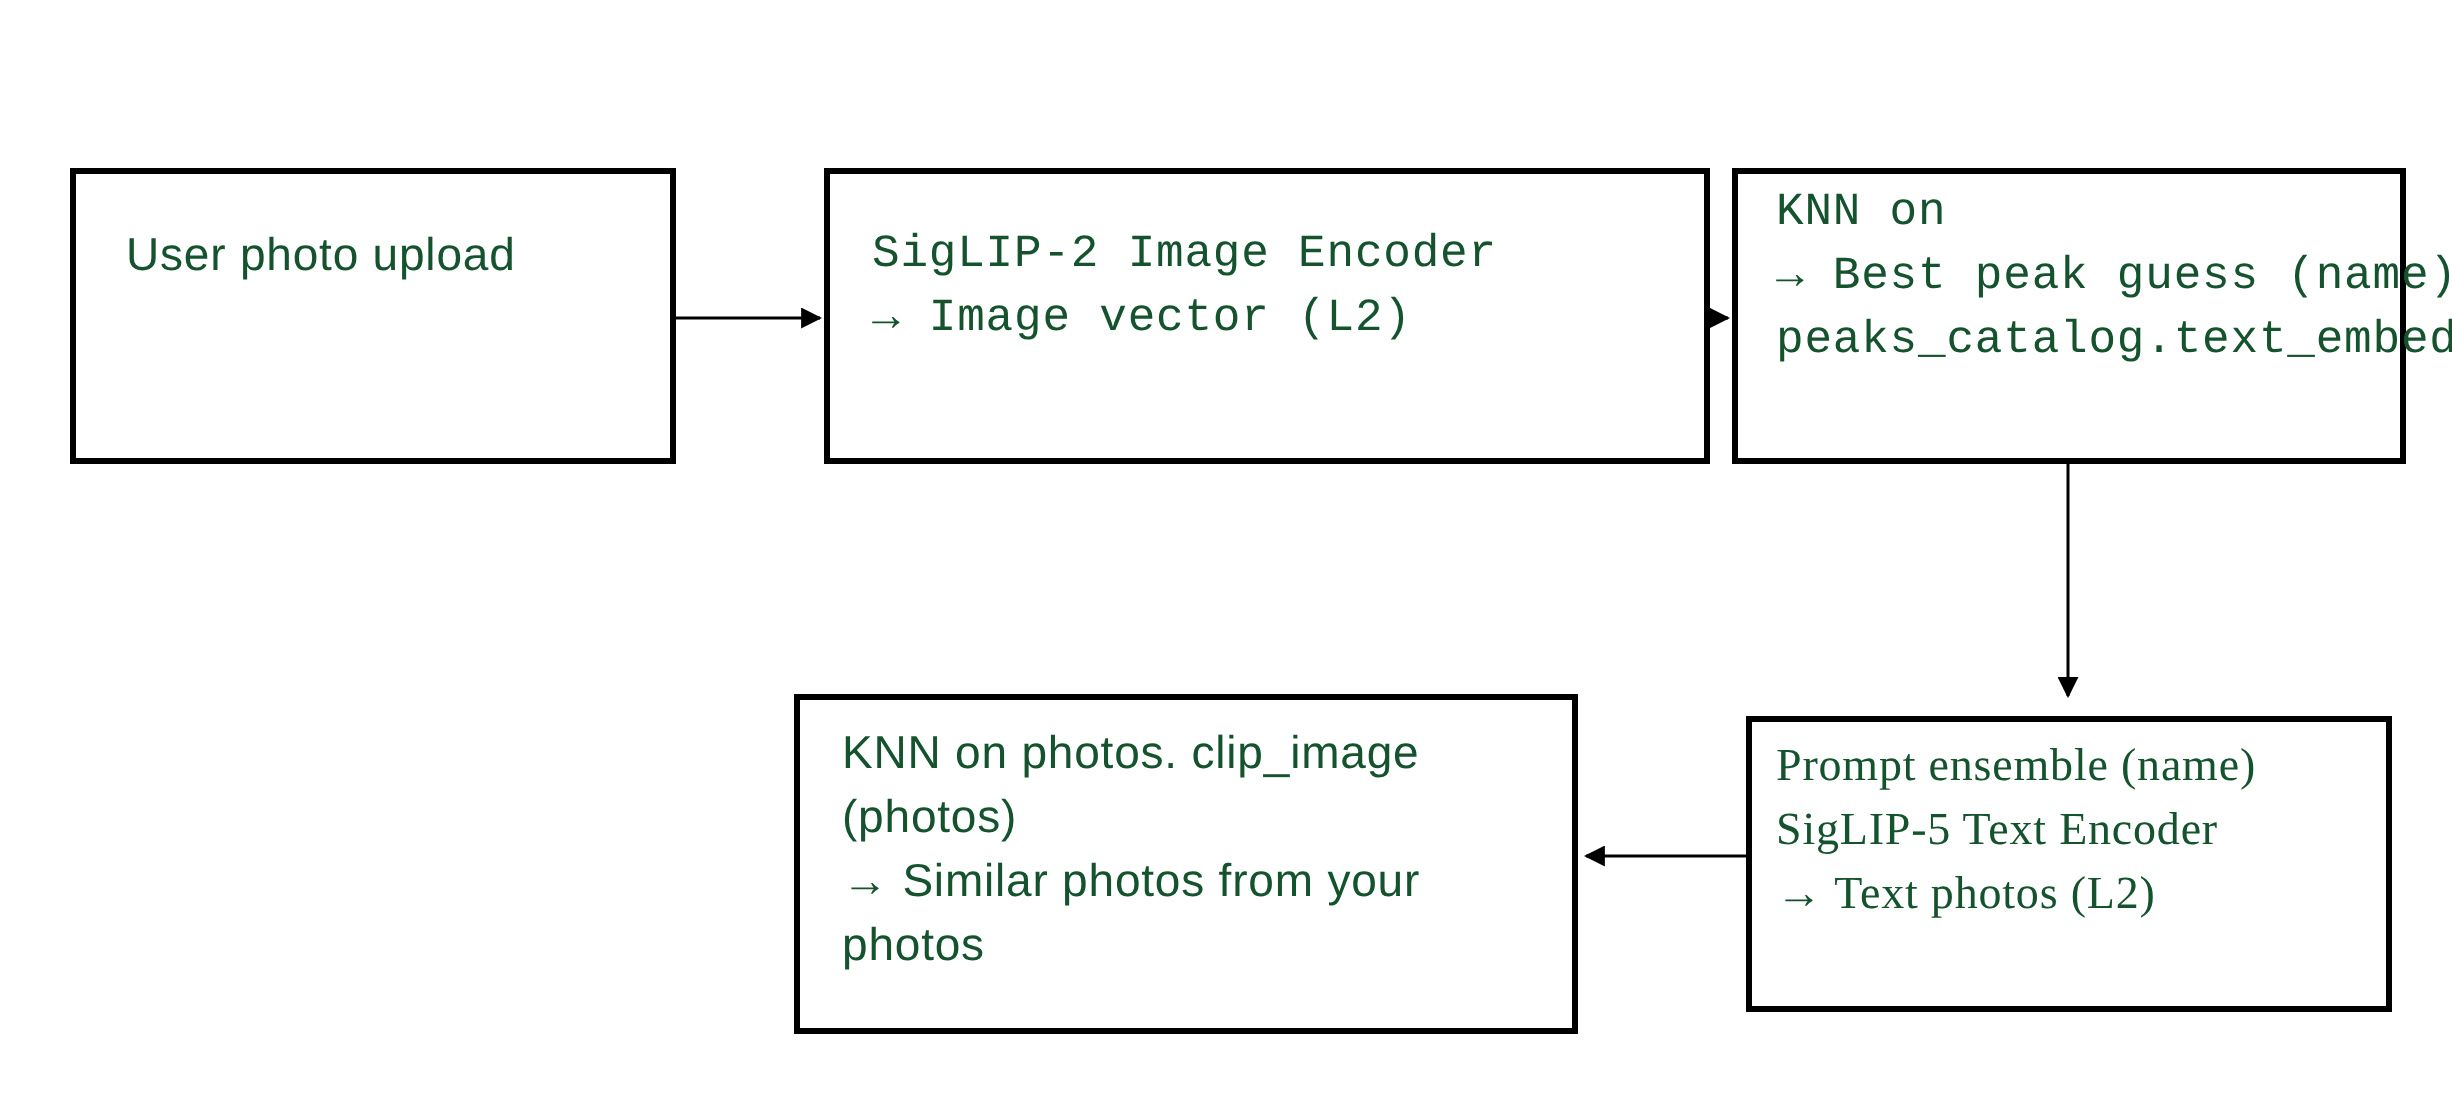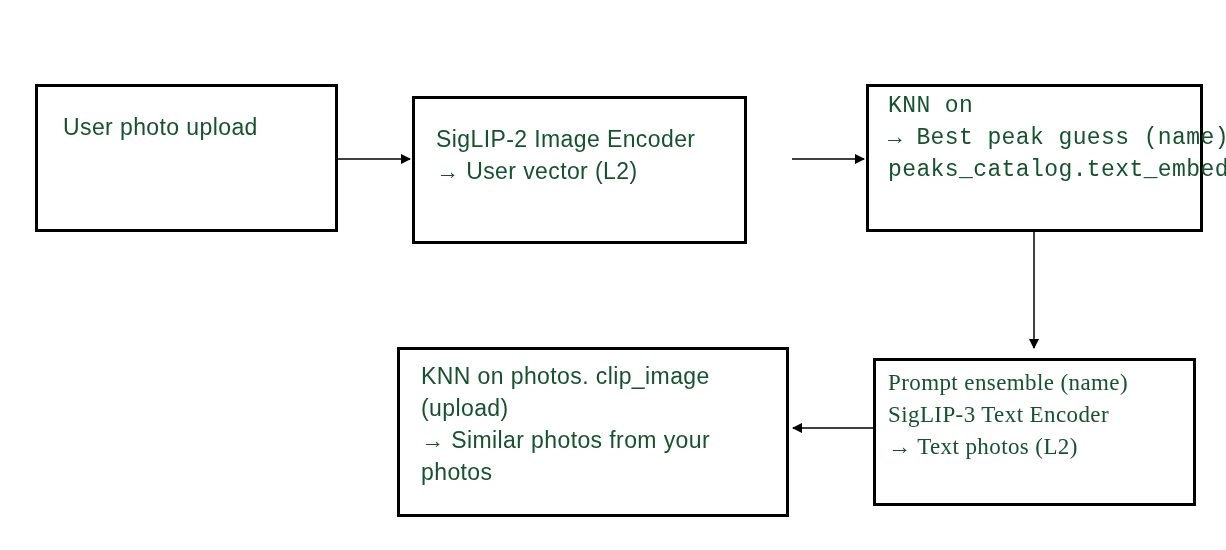--- a/index.html
+++ b/index.html
@@ -30,21 +30,21 @@
     border: 3px solid #000000;
     background: #ffffff;
     font-size: 23px;
     line-height: 32px;
     letter-spacing: 0.4px;
   }
   .node .line {
     white-space: pre;
   }
   #node-upload   { left: 35px;  top: 84px;  width: 303px; height: 148px; padding: 24px 8px 0 25px; }
-  #node-imgenc   { left: 412px; top: 96px;  width: 335px; height: 148px; padding: 24px 8px 0 21px; }
+  #node-imgenc   { left: 412px; top: 84px;  width: 443px; height: 148px; padding: 24px 8px 0 21px; font-family: Liberation Mono, monospace; }
   #node-knnpeaks { left: 866px; top: 84px;  width: 337px; height: 148px; padding: 3px  8px 0 19px; font-family: Liberation Mono, monospace; }
   #node-prompt   { left: 873px; top: 358px; width: 323px; height: 148px; padding: 6px  8px 0 12px; font-family: Liberation Serif, serif; }
   #node-knnphoto { left: 397px; top: 347px; width: 392px; height: 170px; padding: 10px 8px 0 21px; }
 </style>
 </head>
 <body>
 
 <div class="canvas">
 
   <svg class="arrows" width="1226" height="550" viewBox="0 0 1226 550">
@@ -58,35 +58,35 @@
     <line x1="1034" y1="232" x2="1034" y2="348" stroke="#000000" stroke-width="1.5" marker-end="url(#ah)"></line>
     <line x1="873" y1="428" x2="793" y2="428" stroke="#000000" stroke-width="1.5" marker-end="url(#ah)"></line>
   </svg>
 
   <div class="node" id="node-upload">
     <div class="line">User photo upload</div>
   </div>
 
   <div class="node" id="node-imgenc">
     <div class="line">SigLIP-2 Image Encoder</div>
-    <div class="line">→ User vector (L2)</div>
+    <div class="line">→ Image vector (L2)</div>
   </div>
 
   <div class="node" id="node-knnpeaks">
     <div class="line">KNN on</div>
     <div class="line">→ Best peak guess (name)</div>
     <div class="line">peaks_catalog.text_embed</div>
   </div>
 
   <div class="node" id="node-prompt">
     <div class="line">Prompt ensemble (name)</div>
-    <div class="line">SigLIP-3 Text Encoder</div>
+    <div class="line">SigLIP-5 Text Encoder</div>
     <div class="line">→ Text photos (L2)</div>
   </div>
 
   <div class="node" id="node-knnphoto">
     <div class="line">KNN on photos. clip_image</div>
-    <div class="line">(upload)</div>
+    <div class="line">(photos)</div>
     <div class="line">→ Similar photos from your</div>
     <div class="line">photos</div>
   </div>
 
 </div>
 
 </body></html>

